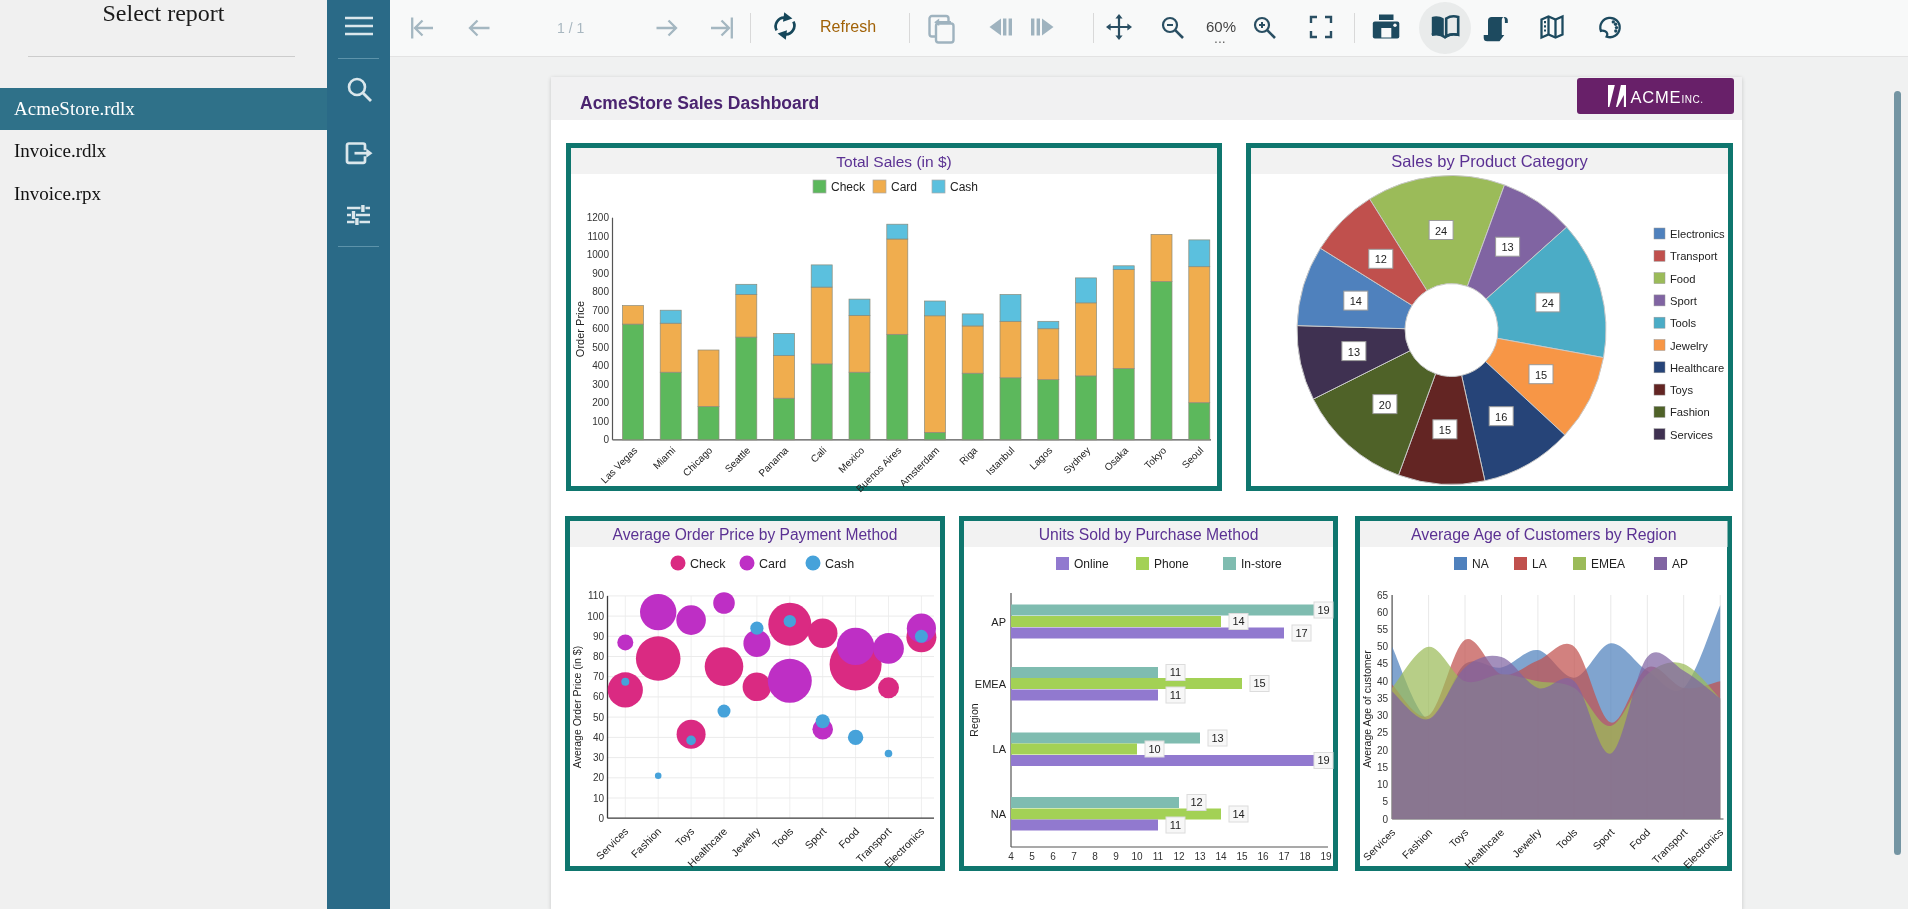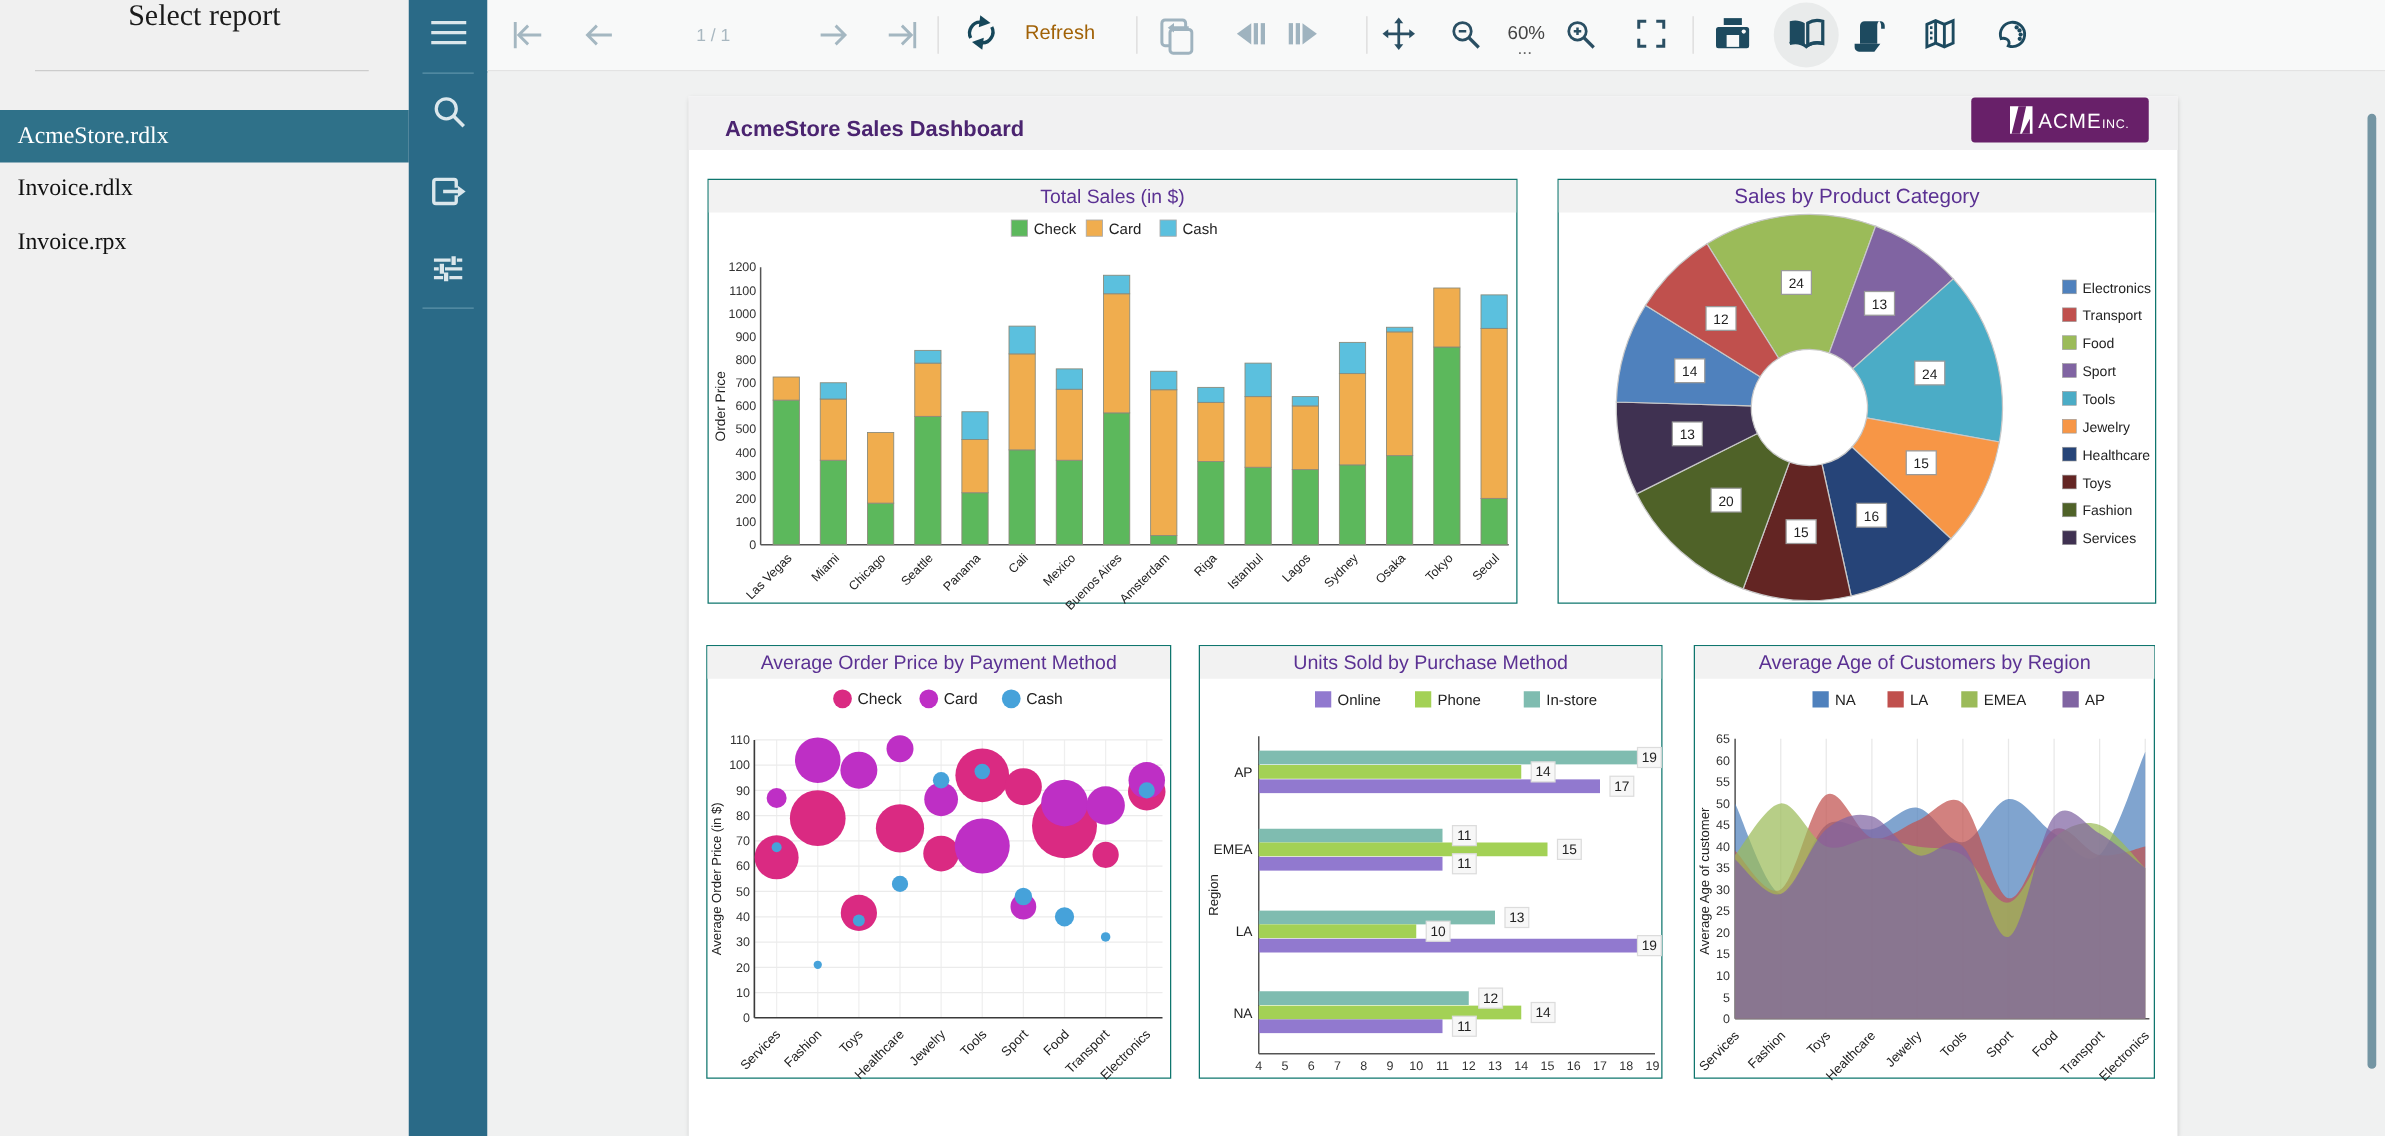--- a/index.html
+++ b/index.html
@@ -11,22 +11,22 @@
 #rail { position:absolute; left:327px; top:0; width:63px; height:909px; background:#2a6a87; }
 #rail .ric { position:absolute; left:0; width:63px; text-align:center; }
 #rail .rdiv { position:absolute; left:11px; width:41px; border-top:1px solid #5d93aa; }
 #toolbar { position:absolute; left:390px; top:0; width:1518px; height:57px; background:#f8f9f9; border-bottom:1px solid #e3e3e3; }
 .tic { position:absolute; top:14px; }
 .tsep { position:absolute; top:13px; width:1px; height:30px; background:#d9d9d9; }
 #viewer { position:absolute; left:390px; top:58px; width:1518px; height:851px; background:#f0f1f1; }
 #page { position:absolute; left:161px; top:19px; width:1191px; height:833px; background:#fff; box-shadow:0 1px 4px rgba(0,0,0,0.18);padding-left:14px; }
 #phead { position:absolute; left:0; top:0; width:1191px; height:43px; background:#f1f1f2; }
 #ptitle { position:absolute; left:29px; top:16px; font-size:17.5px; font-weight:600; color:#4b2470; }
-#logo { position:absolute; left:1026px; top:1px; width:142px; height:36px; background:#682069; border-radius:3px; color:#84cc16; }
-.panel { position:absolute; box-sizing:content-box; border:1px solid #0f766e; }
+#logo { position:absolute; left:1026px; top:1px; width:157px; height:36px; background:#682069; border-radius:3px; color:#84cc16; }
+.panel { position:absolute; box-sizing:content-box; border:5px solid #0f766e; }
 #pfoot { position:absolute; left:0; top:797px; width:1191px; height:36px; background:#f2f2f2; }
 #pfoottext { position:absolute; left:0; top:0; width:1081px; height:36px; font-size:12.6px; color:#4d4d4d; text-align:center; line-height:36px; }
 #pfoot svg { vertical-align:-3px; }
 .scrollthumb { position:absolute; left:1504px; top:33px; width:7px; height:764px; background:#7495a3; border-radius:4px; }
 </style></head><body>
 <div id="sidebar">
     <div class="title">Select report</div>
     <div class="rule"></div>
     <div class="ritem rsel" style="top:88px;">AcmeStore.rdlx</div>
     <div class="ritem" style="top:130px;">Invoice.rdlx</div>

